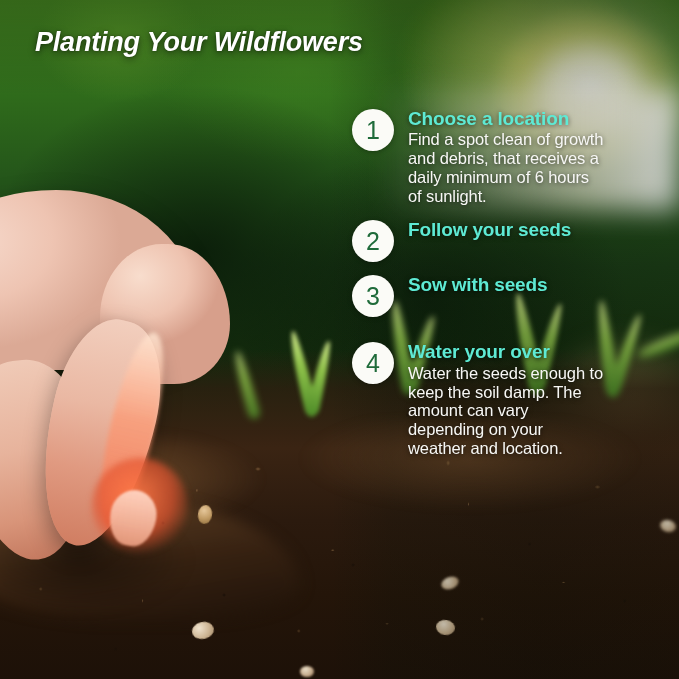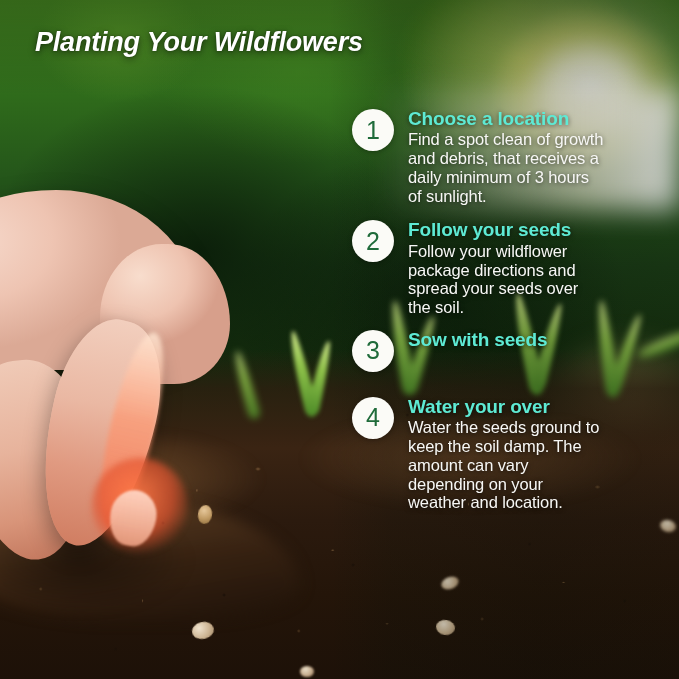--- a/index.html
+++ b/index.html
@@ -317,41 +317,40 @@
   </div>
 
   <div class="title">Planting Your Wildflowers</div>
 
   <div class="steps">
 
     <div class="step s1">
       <div class="step-num">1</div>
       <div class="step-body">
         <div class="step-head">Choose a location</div>
-        <div class="step-text">Find a spot clean of growth and debris, that receives a daily minimum of 3 hours of sunlight.</div>
+        <div class="step-text">Find a spot clean of growth and debris, that receives a daily minimum of 6 hours of sunlight.</div>
       </div>
     </div>
 
     <div class="step s2">
       <div class="step-num">2</div>
       <div class="step-body">
         <div class="step-head">Follow your seeds</div>
-        <div class="step-text">Follow your wildflower package directions and spread your seeds over the soil.</div>
       </div>
     </div>
 
     <div class="step s3">
       <div class="step-num">3</div>
       <div class="step-body">
         <div class="step-head">Sow with seeds</div>
       </div>
     </div>
 
     <div class="step s4">
       <div class="step-num">4</div>
       <div class="step-body">
         <div class="step-head">Water your over</div>
-        <div class="step-text">Water the seeds ground to keep the soil damp. The amount can vary depending on your weather and location.</div>
+        <div class="step-text">Water the seeds enough to keep the soil damp. The amount can vary depending on your weather and location.</div>
       </div>
     </div>
 
   </div>
 </div>
 
 </body></html>

